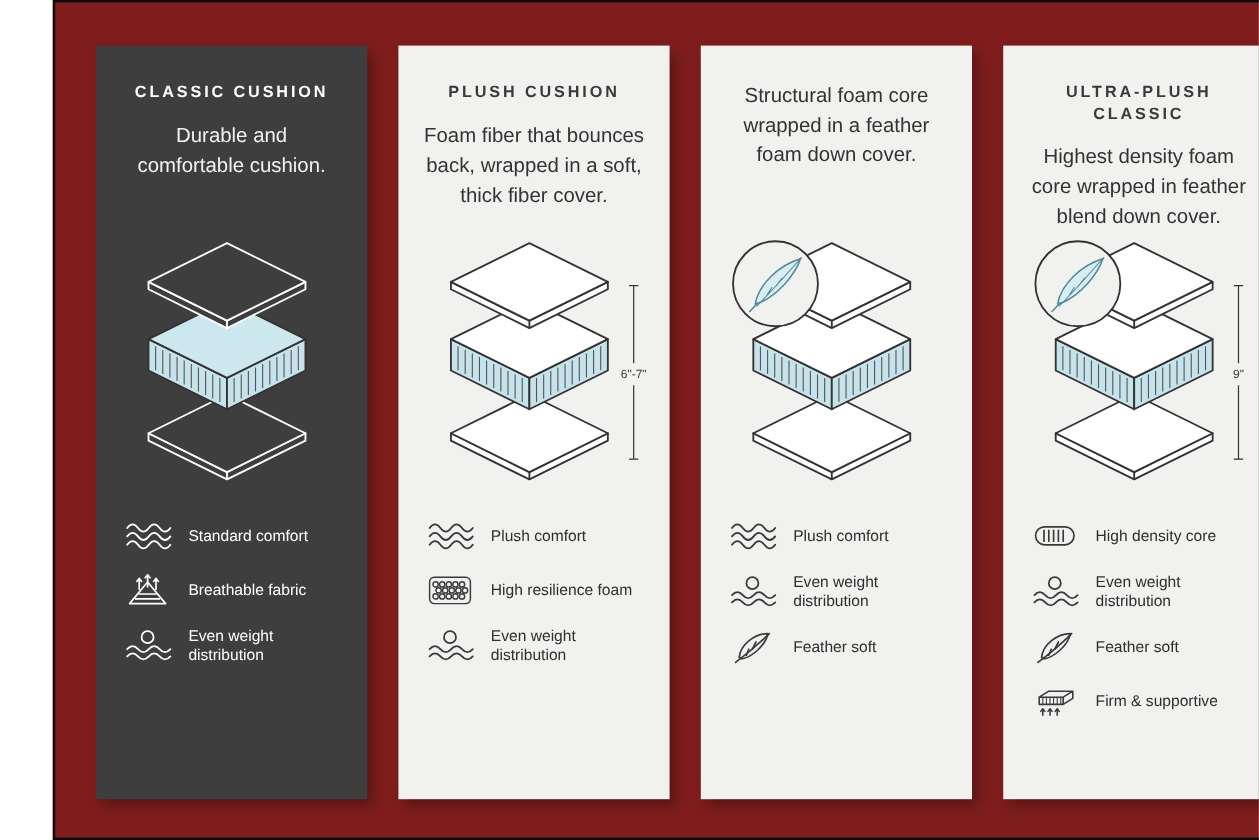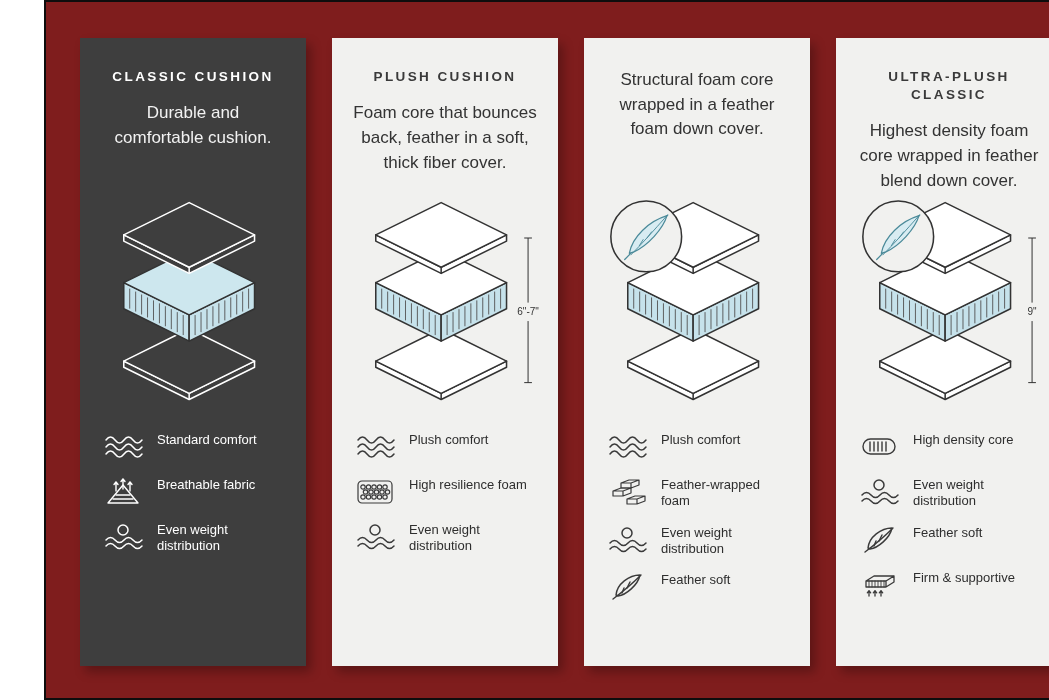--- a/index.html
+++ b/index.html
@@ -47,21 +47,21 @@
     display:flex; align-items:center; justify-content:center;
   }
   .cushion-svg { width:200px; height:216px; overflow:visible; }
   .card--dark .cushion-svg {
     --cover-stroke:#ffffff; --cover-fill:#3e3e3e;
     --foam-top:#cde7ee; --card-bg:#3e3e3e;
   }
   .measure-label { font-size:13px; fill:#333333; font-family:"Liberation Sans", sans-serif; }
 
   .features { list-style:none; display:flex; flex-direction:column; gap:15px; padding:0 2px; }
-  .feature { display:flex; align-items:flex-start; gap:13px; }
+  .feature { display:flex; align-items:center; gap:13px; }
   .ficon { width:42px; flex:none; display:flex; justify-content:center; }
   .ficon svg { width:40px; height:30px; overflow:visible; }
   .card--dark .ficon svg { --icon-stroke:#ffffff; }
   .flabel { font-size:13px; line-height:1.25; color:#2e2e2e; }
   .card--dark .flabel { color:#ffffff; }
 
   .defs-hidden { position:absolute; width:0; height:0; overflow:hidden; }
 </style>
 </head>
 <body>
@@ -228,21 +228,21 @@
               </svg>
             </span>
           <span class="flabel">Even weight distribution</span>
         </li>
       </ul>
     </section>
 
     <section class="card">
       <header class="card-head">
         <h2 class="card-title">PLUSH CUSHION</h2>
-        <p class="card-desc">Foam core that bounces back, feather in a soft, thick fiber cover.</p>
+        <p class="card-desc">Foam fiber that bounces back, wrapped in a soft, thick fiber cover.</p>
       </header>
       <div class="diagram">
         <svg class="cushion-svg" viewBox="0 0 260 280">
           <use href="#cushion-base"></use>
           <g style="stroke:#333;stroke-width:1.3">
             <line x1="233" y1="62" x2="243" y2="62"></line>
             <line x1="238" y1="62" x2="238" y2="146"></line>
             <line x1="238" y1="170" x2="238" y2="250"></line>
             <line x1="233" y1="250" x2="243" y2="250"></line>
           </g>
@@ -288,28 +288,20 @@
         </svg>
       </div>
       <ul class="features">
         <li class="feature">
           <span class="ficon">
               <svg viewBox="0 0 40 30">
                 <use href="#icon-waves"></use>
               </svg>
             </span>
           <span class="flabel">Plush comfort</span>
-        </li>
-        <li class="feature">
-          <span class="ficon">
-              <svg viewBox="0 0 40 30">
-                <use href="#icon-bricks"></use>
-              </svg>
-            </span>
-          <span class="flabel">Feather-wrapped foam</span>
         </li>
         <li class="feature">
           <span class="ficon">
               <svg viewBox="0 0 40 30">
                 <use href="#icon-weight"></use>
               </svg>
             </span>
           <span class="flabel">Even weight distribution</span>
         </li>
         <li class="feature">

